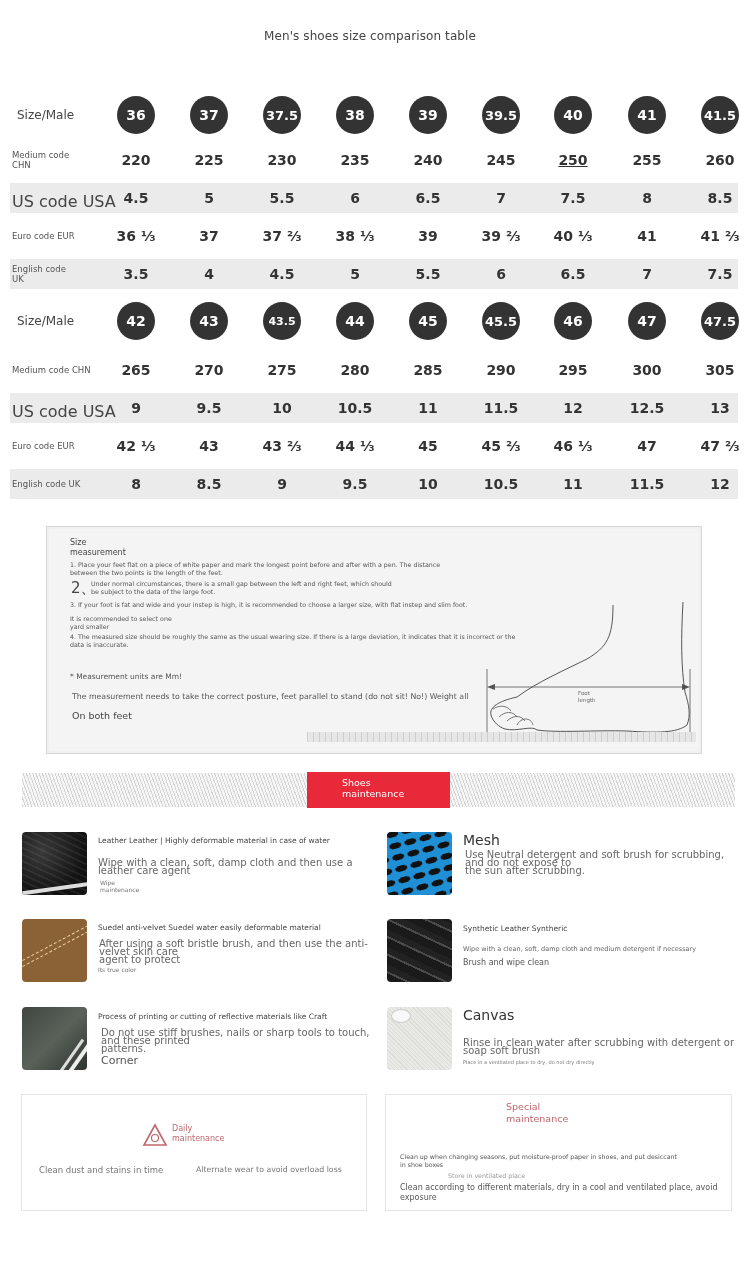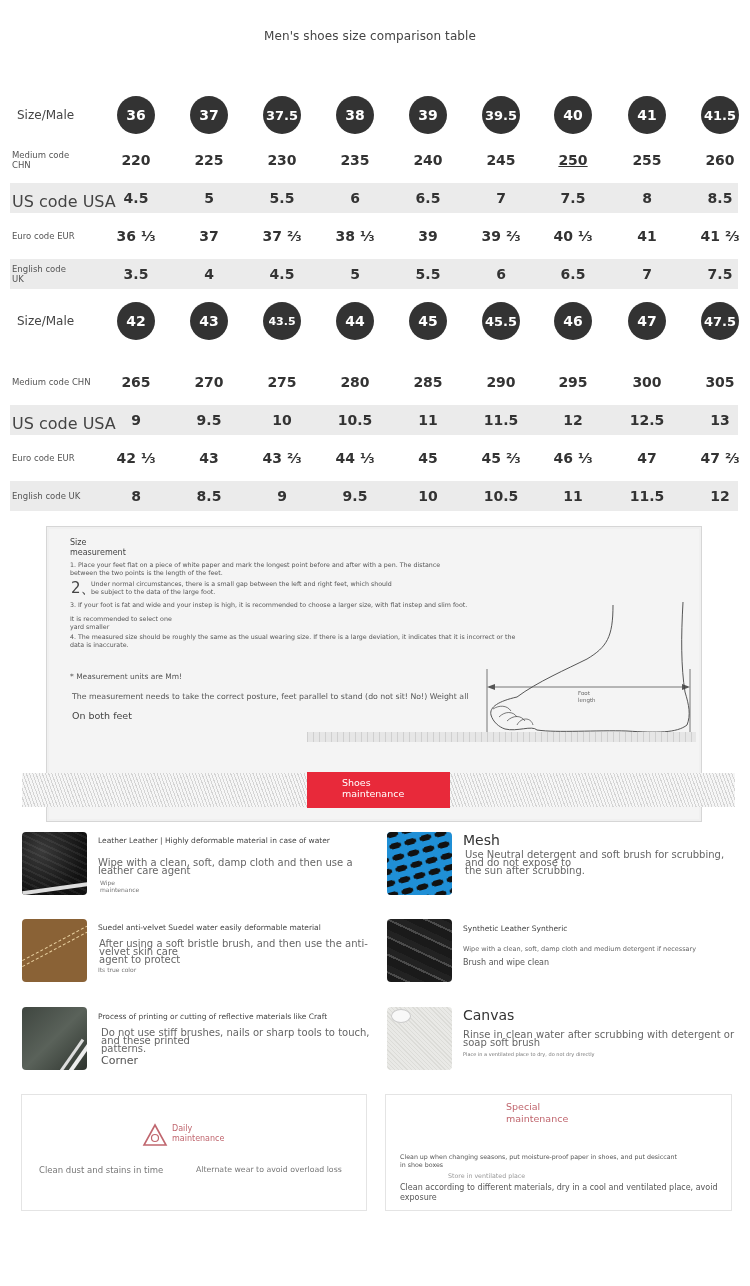--- a/index.html
+++ b/index.html
@@ -14,21 +14,21 @@
   .size-table .row.shaded { background: #ebebeb; }
   .size-table .row.head { height: 44px; }
   .size-table .lbl { position: absolute; left: 2px; font-size: 11px; color: #444; line-height: 10px; }
   .size-table .lbl.sm { font-size: 8.5px; color: #555; }
   .size-table .lbl.md { font-size: 16px; color: #444; margin-top: 8px; }
   .size-table .lbl.lg { font-size: 12px; color: #444; left: 7px; }
   .size-table .cell { position: absolute; width: 60px; margin-left: -30px; text-align: center; font-weight: bold; font-size: 14px; color: #333; }
   .size-table .bubble { position: absolute; width: 38px; height: 38px; margin-left: -19px; border-radius: 50%; background: #333333; color: #fff; font-weight: bold; font-size: 14px; display: flex; align-items: center; justify-content: center; top: 3px; }
 
   
-  .measure { position: absolute; left: 46px; top: 526px; width: 656px; height: 296px; background: #f4f4f4; border: 1px solid #d6d6d6; box-shadow: 0 0 0 2px #f0f0f0 inset; }
+  .measure { position: absolute; left: 46px; top: 526px; width: 656px; height: 228px; background: #f4f4f4; border: 1px solid #d6d6d6; box-shadow: 0 0 0 2px #f0f0f0 inset; }
   .measure .t { position: absolute; color: #555; }
   .measure .head { left: 23px; top: 11px; font-size: 8px; line-height: 10px; color: #444; }
   .measure .p { font-size: 6.3px; line-height: 7.5px; color: #555; }
   .measure .big2 { font-size: 15px; color: #444; }
   .ruler { position: absolute; left: 260px; top: 205px; width: 389px; height: 10px; background: repeating-linear-gradient(90deg, #cfcfcf 0, #cfcfcf 1px, transparent 1px, transparent 6px), #e6e6e6; }
 
   
   .banner { position: absolute; left: 22px; top: 773px; width: 713px; height: 34px; background: repeating-linear-gradient(70deg, #d4d4d4 0, #d4d4d4 1px, #f6f6f6 1px, #f6f6f6 3px); }
   .banner .red { position: absolute; left: 285px; top: -1px; width: 143px; height: 36px; background: #e8293a; color: #fff; font-size: 9.5px; line-height: 11px; padding: 5px 0 0 35px; }
 
@@ -123,21 +123,21 @@
       <div class="bubble" style="left: 126px;">42</div>
       <div class="bubble" style="left: 199px;">43</div>
       <div class="bubble" style="left: 272px; font-size: 11px;">43.5</div>
       <div class="bubble" style="left: 345px;">44</div>
       <div class="bubble" style="left: 418px;">45</div>
       <div class="bubble" style="left: 491px; font-size: 13px;">45.5</div>
       <div class="bubble" style="left: 563px;">46</div>
       <div class="bubble" style="left: 637px;">47</div>
       <div class="bubble" style="left: 710px; font-size: 13px;">47.5</div>
     </div>
-    <div class="row " style="margin-top: 24px;">
+    <div class="row " style="margin-top: 12px;">
       <div class="lbl sm">Medium code CHN</div>
       <div class="cell" style="left: 126px;">265</div>
       <div class="cell" style="left: 199px;">270</div>
       <div class="cell" style="left: 272px;">275</div>
       <div class="cell" style="left: 345px;">280</div>
       <div class="cell" style="left: 418px;">285</div>
       <div class="cell" style="left: 491px;">290</div>
       <div class="cell" style="left: 563px;">295</div>
       <div class="cell" style="left: 637px;">300</div>
       <div class="cell" style="left: 710px;">305</div>
@@ -296,21 +296,21 @@
     <div style="margin-top:1px;margin-left:3px;font-size:11px;color:#555;">Corner</div>
   </div>
 </div>
 
 <div class="mat" style="left:381px;top:1001px;">
   <div class="img" style="background:repeating-linear-gradient(45deg,#e9e9e6 0 2px,#dcdcd8 2px 3px);">
       <div style="position:absolute;left:4px;top:2px;width:20px;height:14px;border-radius:50%;background:#f8f8f8;border:1px solid #ccc;"></div>
     </div>
   <div class="txt" style="top:6px;">
     <div class="h big">Canvas</div>
-    <div class="d" style="margin-top:8px;">Rinse in clean water after scrubbing with detergent or soap soft brush</div>
+    <div class="d" style="margin-top:16px;">Rinse in clean water after scrubbing with detergent or soap soft brush</div>
     <div style="margin-top:4px;font-size:5px;color:#777;">Place in a ventilated place to dry, do not dry directly</div>
   </div>
 </div>
 
 <div class="box" style="left:21px;width:346px;">
   <svg style="position:absolute;left:120px;top:28px;" width="26" height="24" viewBox="0 0 26 24">
     <polygon points="13,2 24,22 2,22" fill="none" stroke="#c0666e" stroke-width="1.6"></polygon>
     <circle cx="13" cy="15" r="3.5" fill="none" stroke="#c0666e" stroke-width="1.2"></circle>
   </svg>
   <div style="position:absolute;left:150px;top:29px;font-size:8px;line-height:10px;color:#c0666e;">

